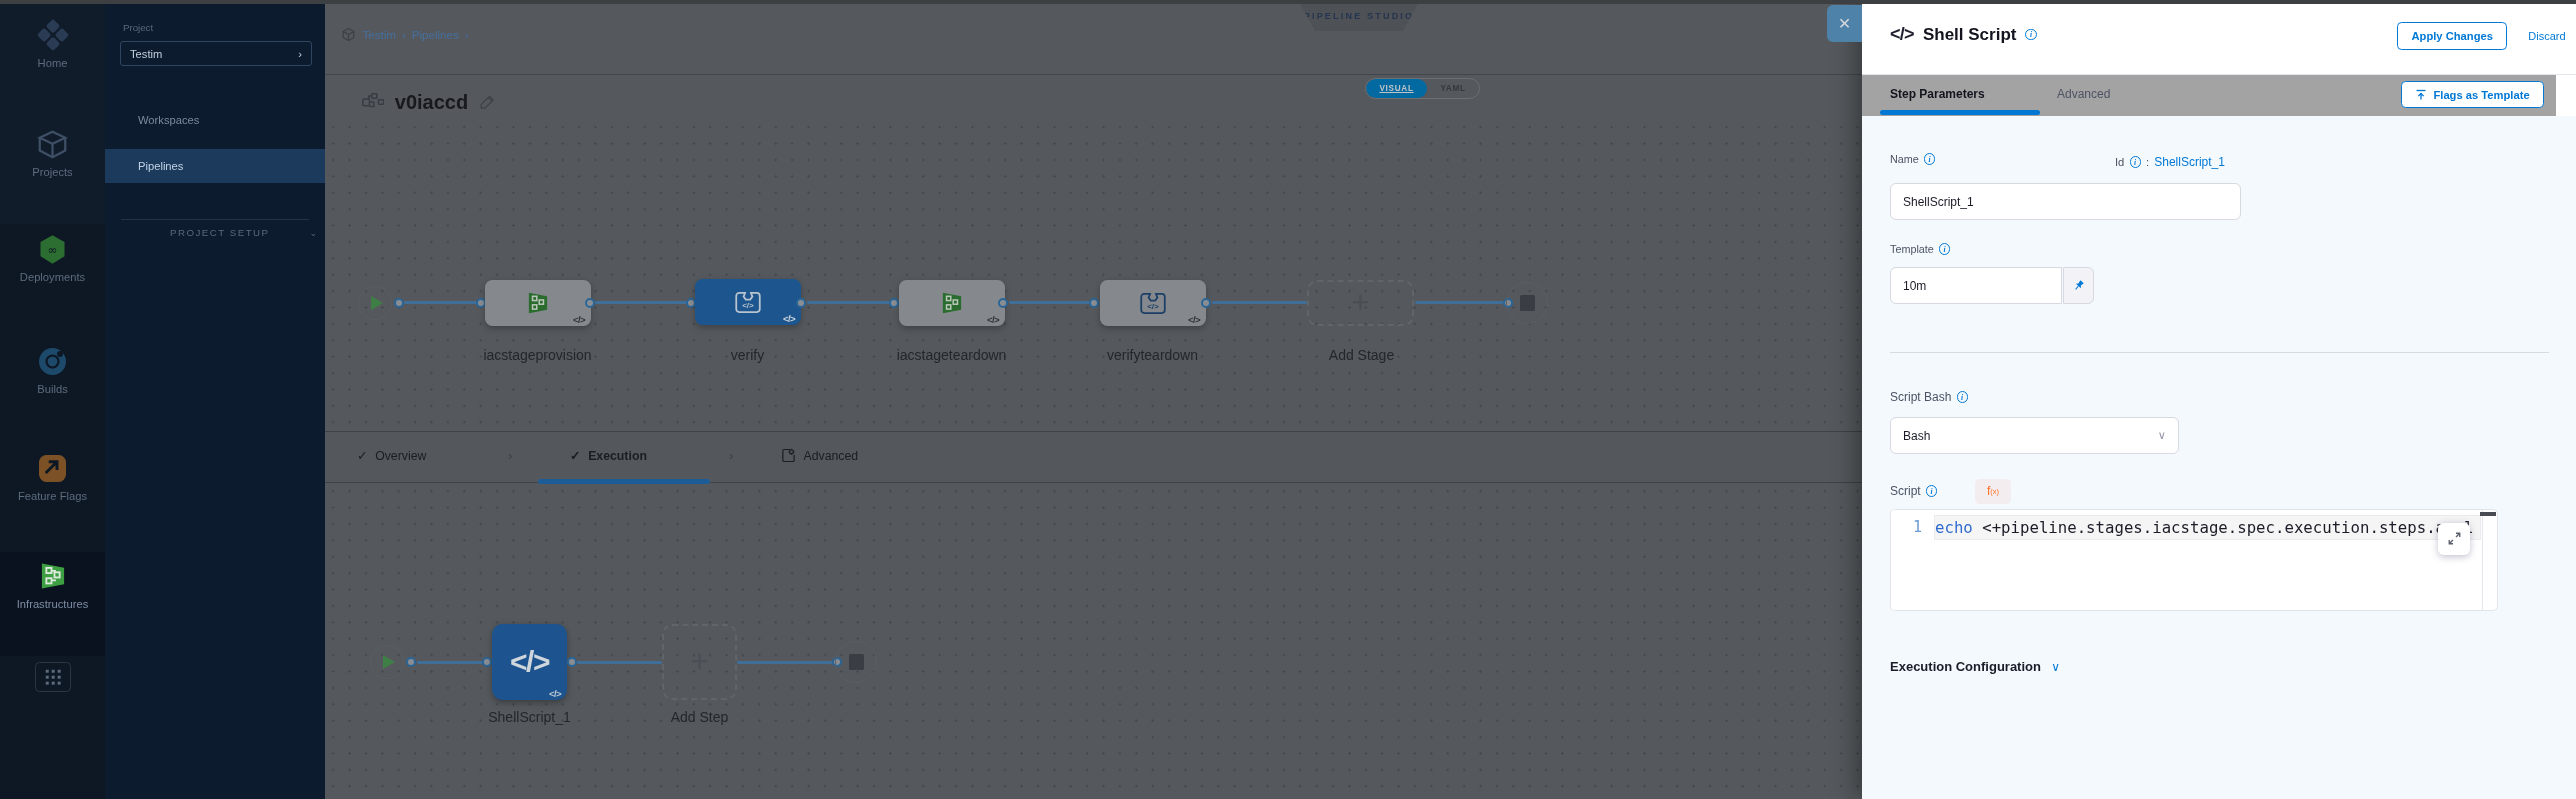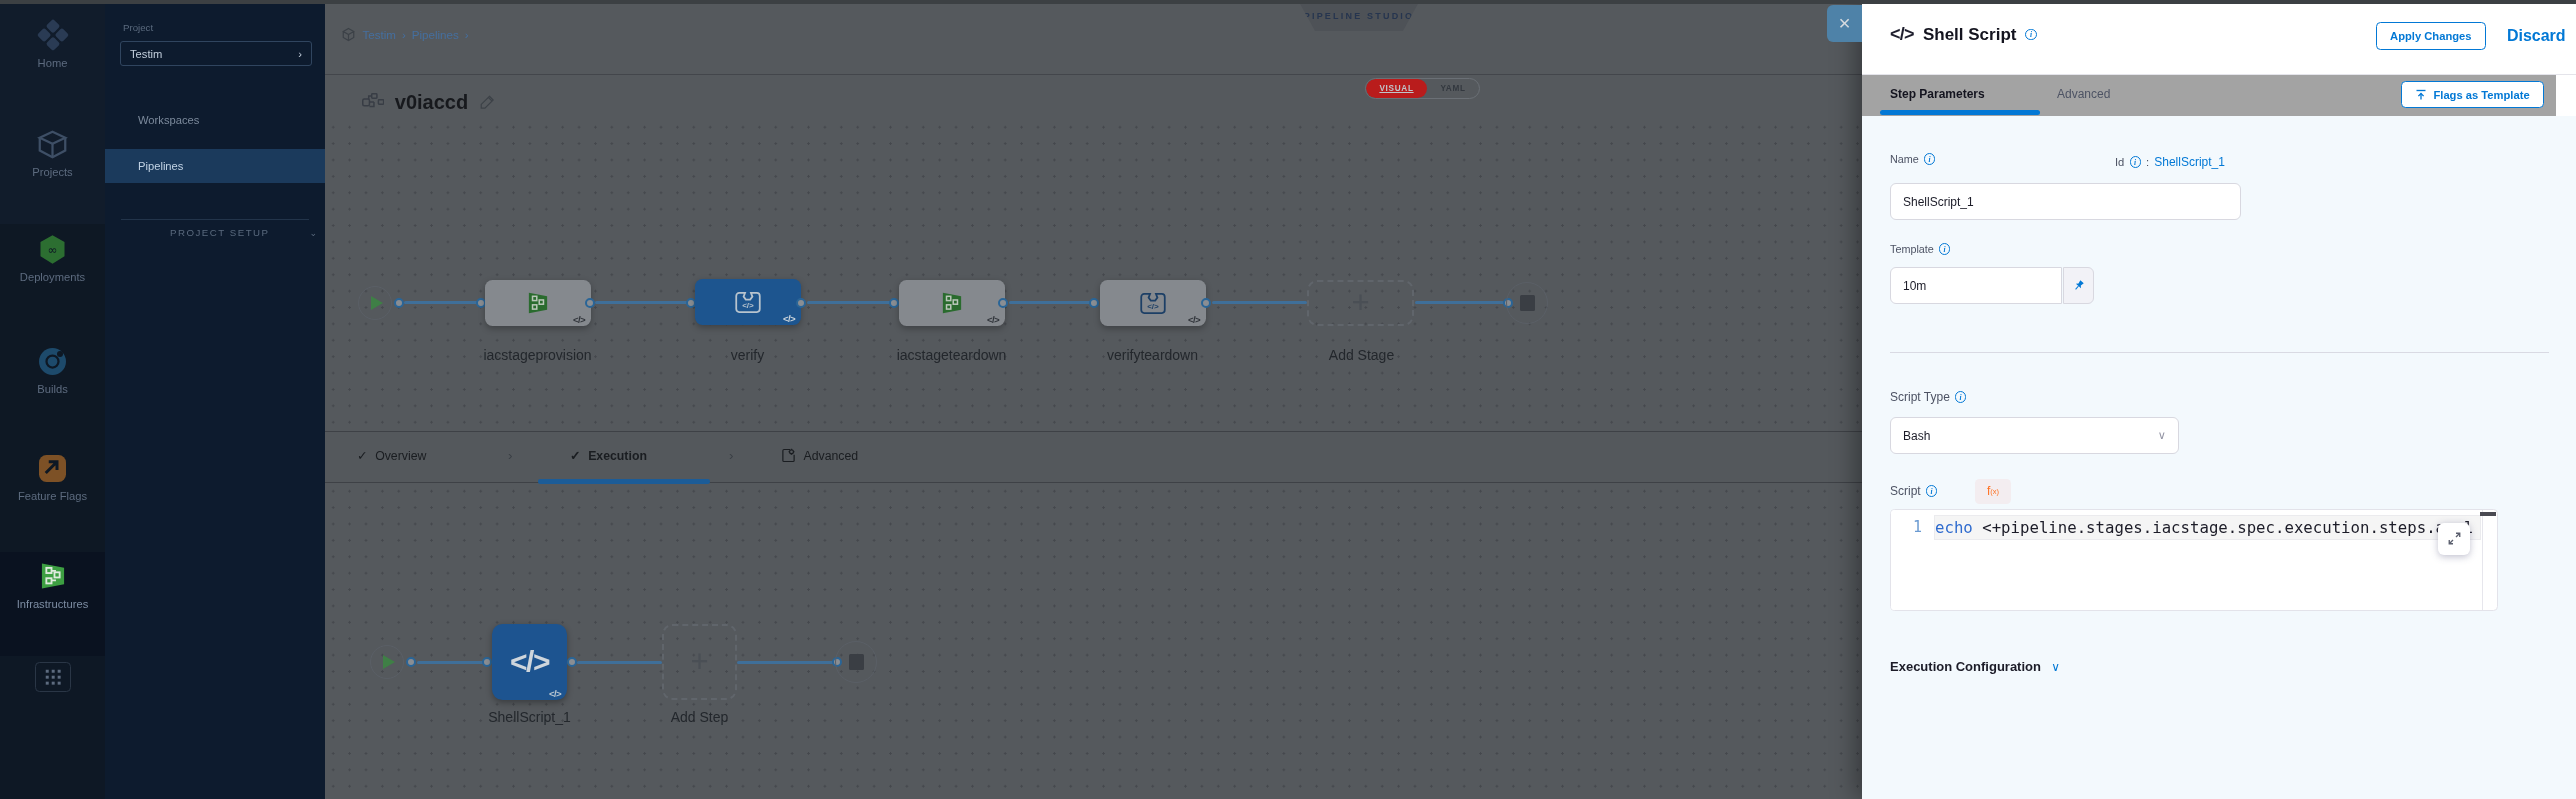--- a/index.html
+++ b/index.html
@@ -35,21 +35,21 @@
   #canvas-top { position:absolute; left:0; top:119px; width:1537px; height:313px; }
   #canvas-bottom { position:absolute; left:0; top:483px; width:1537px; height:316px; }
   .main-header { position:absolute; left:0; top:0; width:1537px; height:75px; border-bottom:0.7px solid #43464b; }
   .breadcrumb { position:absolute; left:16.4px; top:27px; display:flex; align-items:center; gap:6px; font-size:11.6px; color:#456f9f; }
   .studio-badge { position:absolute; left:973px; top:0; width:122px; height:31px; background:#4e5257; clip-path:polygon(0 0,100% 0,86% 100%,14% 100%); display:flex; align-items:center; justify-content:center; }
   .studio-badge span { font-size:9px; font-weight:bold; letter-spacing:2.2px; color:#26354f; }
   .title-row { position:absolute; left:37px; top:91px; display:flex; align-items:center; gap:10.4px; }
   .pipe-title { font-size:20px; font-weight:bold; color:#17191d; }
   .toggle { position:absolute; left:1040px; top:78px; height:21px; border:0.7px solid #6b7076; border-radius:745px; display:flex; overflow:hidden; }
   .toggle .seg { font-size:8.2px; font-weight:bold; letter-spacing:0.7px; padding:0 13.4px; display:flex; align-items:center; }
-  .toggle .seg.on { background:#b91c1c; color:#c0c4c9; border-radius:745px;text-decoration:underline; }
+  .toggle .seg.on { background:#0369a1; color:#c0c4c9; border-radius:745px;text-decoration:underline; }
   .toggle .seg.off { color:#33383f; }
 
   
   .gline { position:absolute; height:3px; background:#3f6f99; border-radius:1.5px; }
   .gdot { position:absolute; width:10.4px; height:10.4px; border:2.2px solid #2a6597; background:#8a8e93; border-radius:50%; }
   .gstart { position:absolute; width:34px; height:34px; border:1.1px solid #5a5f66; border-radius:50%; display:flex; align-items:center; justify-content:center; }
   .gplay { width:0; height:0; border-left:12px solid #3f7f46; border-top:7.5px solid transparent; border-bottom:7.5px solid transparent; margin-left:3px; }
   .gend { position:absolute; width:42px; height:42px; border:1.1px solid #5a5f66; border-radius:50%; display:flex; align-items:center; justify-content:center; }
   .gstop { width:15px; height:16.4px; background:#3a3e44; border-radius:1.5px; }
   .stage-card { position:absolute; width:106px; height:46px; background:#85898e; border-radius:7.5px; box-shadow:0 2.2px 6px rgba(0,0,0,0.25); display:flex; align-items:center; justify-content:center; }
@@ -74,21 +74,21 @@
   .drawer-close { position:absolute; left:1827px; top:4.5px; width:35px; height:37px; background:#4e82a8; border-radius:6px 0 0 6px; display:flex; align-items:center; justify-content:center; color:#d6dade; font-size:15.7px; z-index:20; }
 
   
   #drawer { position:absolute; left:1862px; top:0; width:714px; height:799px; background:#ffffff; z-index:15; box-shadow:-7.5px 0 22.4px rgba(0,0,0,0.35); }
   .dw-header { position:absolute; left:0; top:0; width:714px; height:75px; border-bottom:0.7px solid #e4e4ea; background:#fff; }
   .dw-title-row { position:absolute; left:28px; top:24px; display:flex; align-items:center; gap:9px; }
   .dw-code-glyph { font-size:18px; font-weight:bold; color:#1f1f2e; letter-spacing:-0.7px; }
   .dw-title { font-size:17px; font-weight:bold; color:#14141f; }
   .dw-actions { position:absolute; right:10.4px; top:22.4px; display:flex; align-items:center; gap:21px;margin-left:11px; }
   .btn-outline { border:1.1px solid #0278d5; color:#0278d5; background:#fff; border-radius:4.5px; font-size:11.2px; font-weight:bold; padding:6.7px 13.4px; display:flex; align-items:center; gap:6px; }
-  .link-btn { color:#0278d5; font-size:16px; font-weight:bold; }
+  .link-btn { color:#0278d5; font-size:11px; font-weight:normal; }
   .dw-tabbar { position:absolute; left:0; top:75px; width:694px; height:42px; background:#a3a3a3; }
   .dw-tab { position:absolute; top:12px; font-size:12px; }
   .dw-tab.on { font-weight:bold; color:#14141f; }
   .dw-tab.off { color:#4d5364; }
   .dw-tab-underline { position:absolute; left:18px; top:35px; width:160px; height:5.2px; background:#0278d5; border-radius:3px; }
   .dw-savetpl { position:absolute; right:12px; top:6px; }
   .dw-body { position:absolute; left:0; top:116px; width:714px; height:683px; background:#f3f9fd; }
   .fld-label { position:absolute; font-size:10.8px; color:#4d5364; display:flex; align-items:center; gap:5.2px; }
   .info-i { display:inline-flex; width:11.2px; height:11.2px; border:1px solid #0278d5; border-radius:50%; color:#0278d5; font-size:7.5px; align-items:center; justify-content:center; font-family:"Liberation Serif", serif; font-style:italic; font-weight:bold; }
   .inp { position:absolute; background:#fff; border:0.7px solid #d8d8e0; border-radius:6px; font-size:12px; color:#1c1c28; display:flex; align-items:center; padding:0 12px; }
@@ -441,21 +441,21 @@
                 <path d="M6 2 h6 l-1 5 2.5 2.5 h-9 L7 7 Z"></path>
                 <rect x="8.3" y="9.5" width="1.4" height="6"></rect>
               </g>
             </svg>
         </div>
       </div>
 
       <div class="divider"></div>
 
       <div class="fld-label" style="left:28px; top:274px; font-size:12px;">
-        <span>Script Type</span>
+        <span>Script Bash</span>
         <span class="info-i">i</span>
       </div>
       <div class="inp" style="left:28px; top:301px; width:289px; height:37px; justify-content:space-between;">
         <span>Bash</span>
         <span class="sel-chev">∨</span>
       </div>
 
       <div class="fld-label" style="left:28px; top:368px; font-size:12px;">
         <span>Script</span>
         <span class="info-i">i</span>

